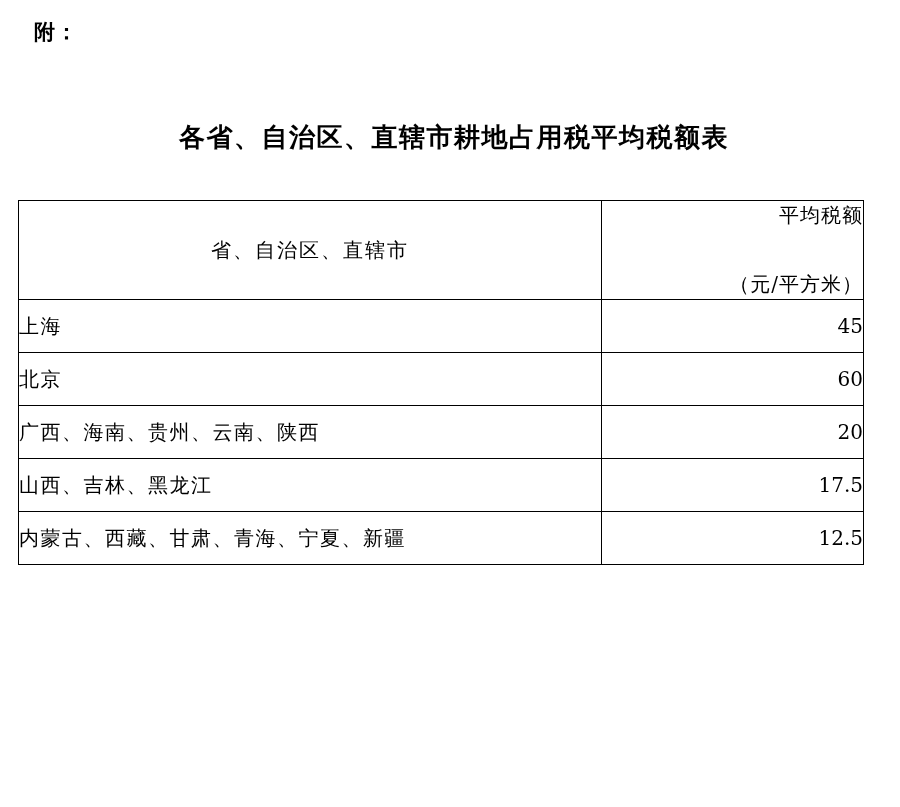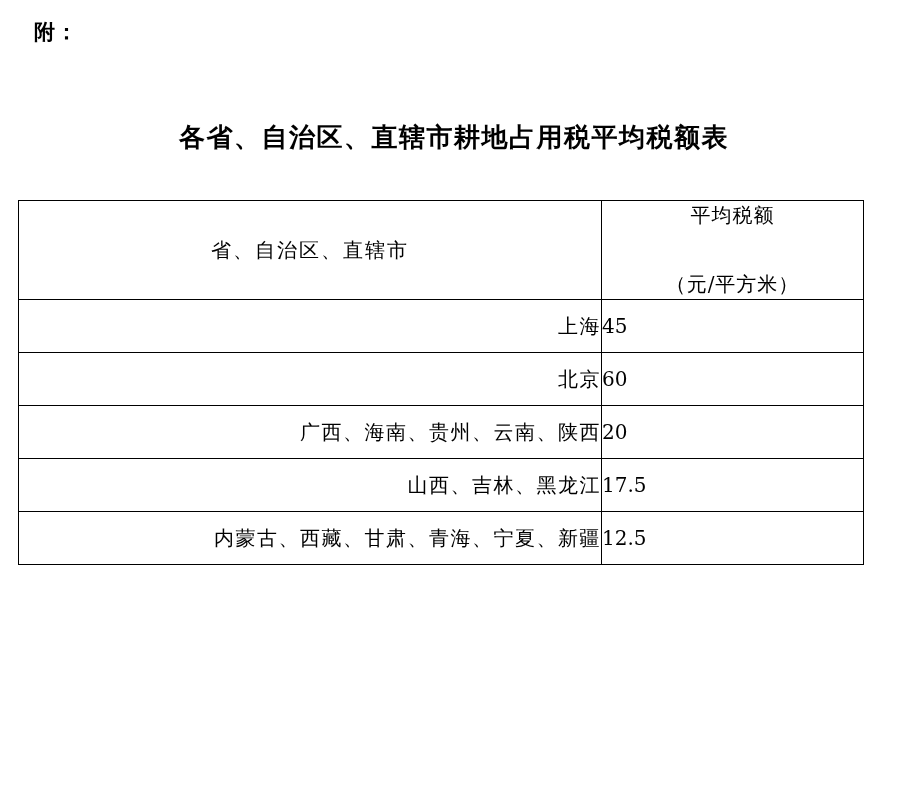--- a/index.html
+++ b/index.html
@@ -65,43 +65,42 @@
   .col-amount { width: 262px; }
 
   th.head-region {
     text-align: center;
     height: 78px;
     vertical-align: middle;
     font-size: 21px;
     letter-spacing: 2px;
   }
   th.head-amount {
-    text-align: center;
+    text-align: right;
     height: 78px;
     vertical-align: middle;
     font-size: 21px;
     line-height: 1.45;
     letter-spacing: 1px;
   }
   th.head-amount .line2 {
     display: block;
     margin-top: 40px;
   }
   td.region-cell {
     height: 52px;
     vertical-align: middle;
     padding-left: 17px;
     letter-spacing: 1.5px;
     font-size: 20px;
-    text-align: right;
   }
   td.amount-cell {
     height: 52px;
     vertical-align: middle;
-    text-align: left;
+    text-align: right;
     font-size: 20px;
     font-family: "DejaVu Serif", "Liberation Serif", serif;
   }
 </style>
 </head>
 <body>
 
 <div class="page">
 
   <div class="attach-label">附：</div>

